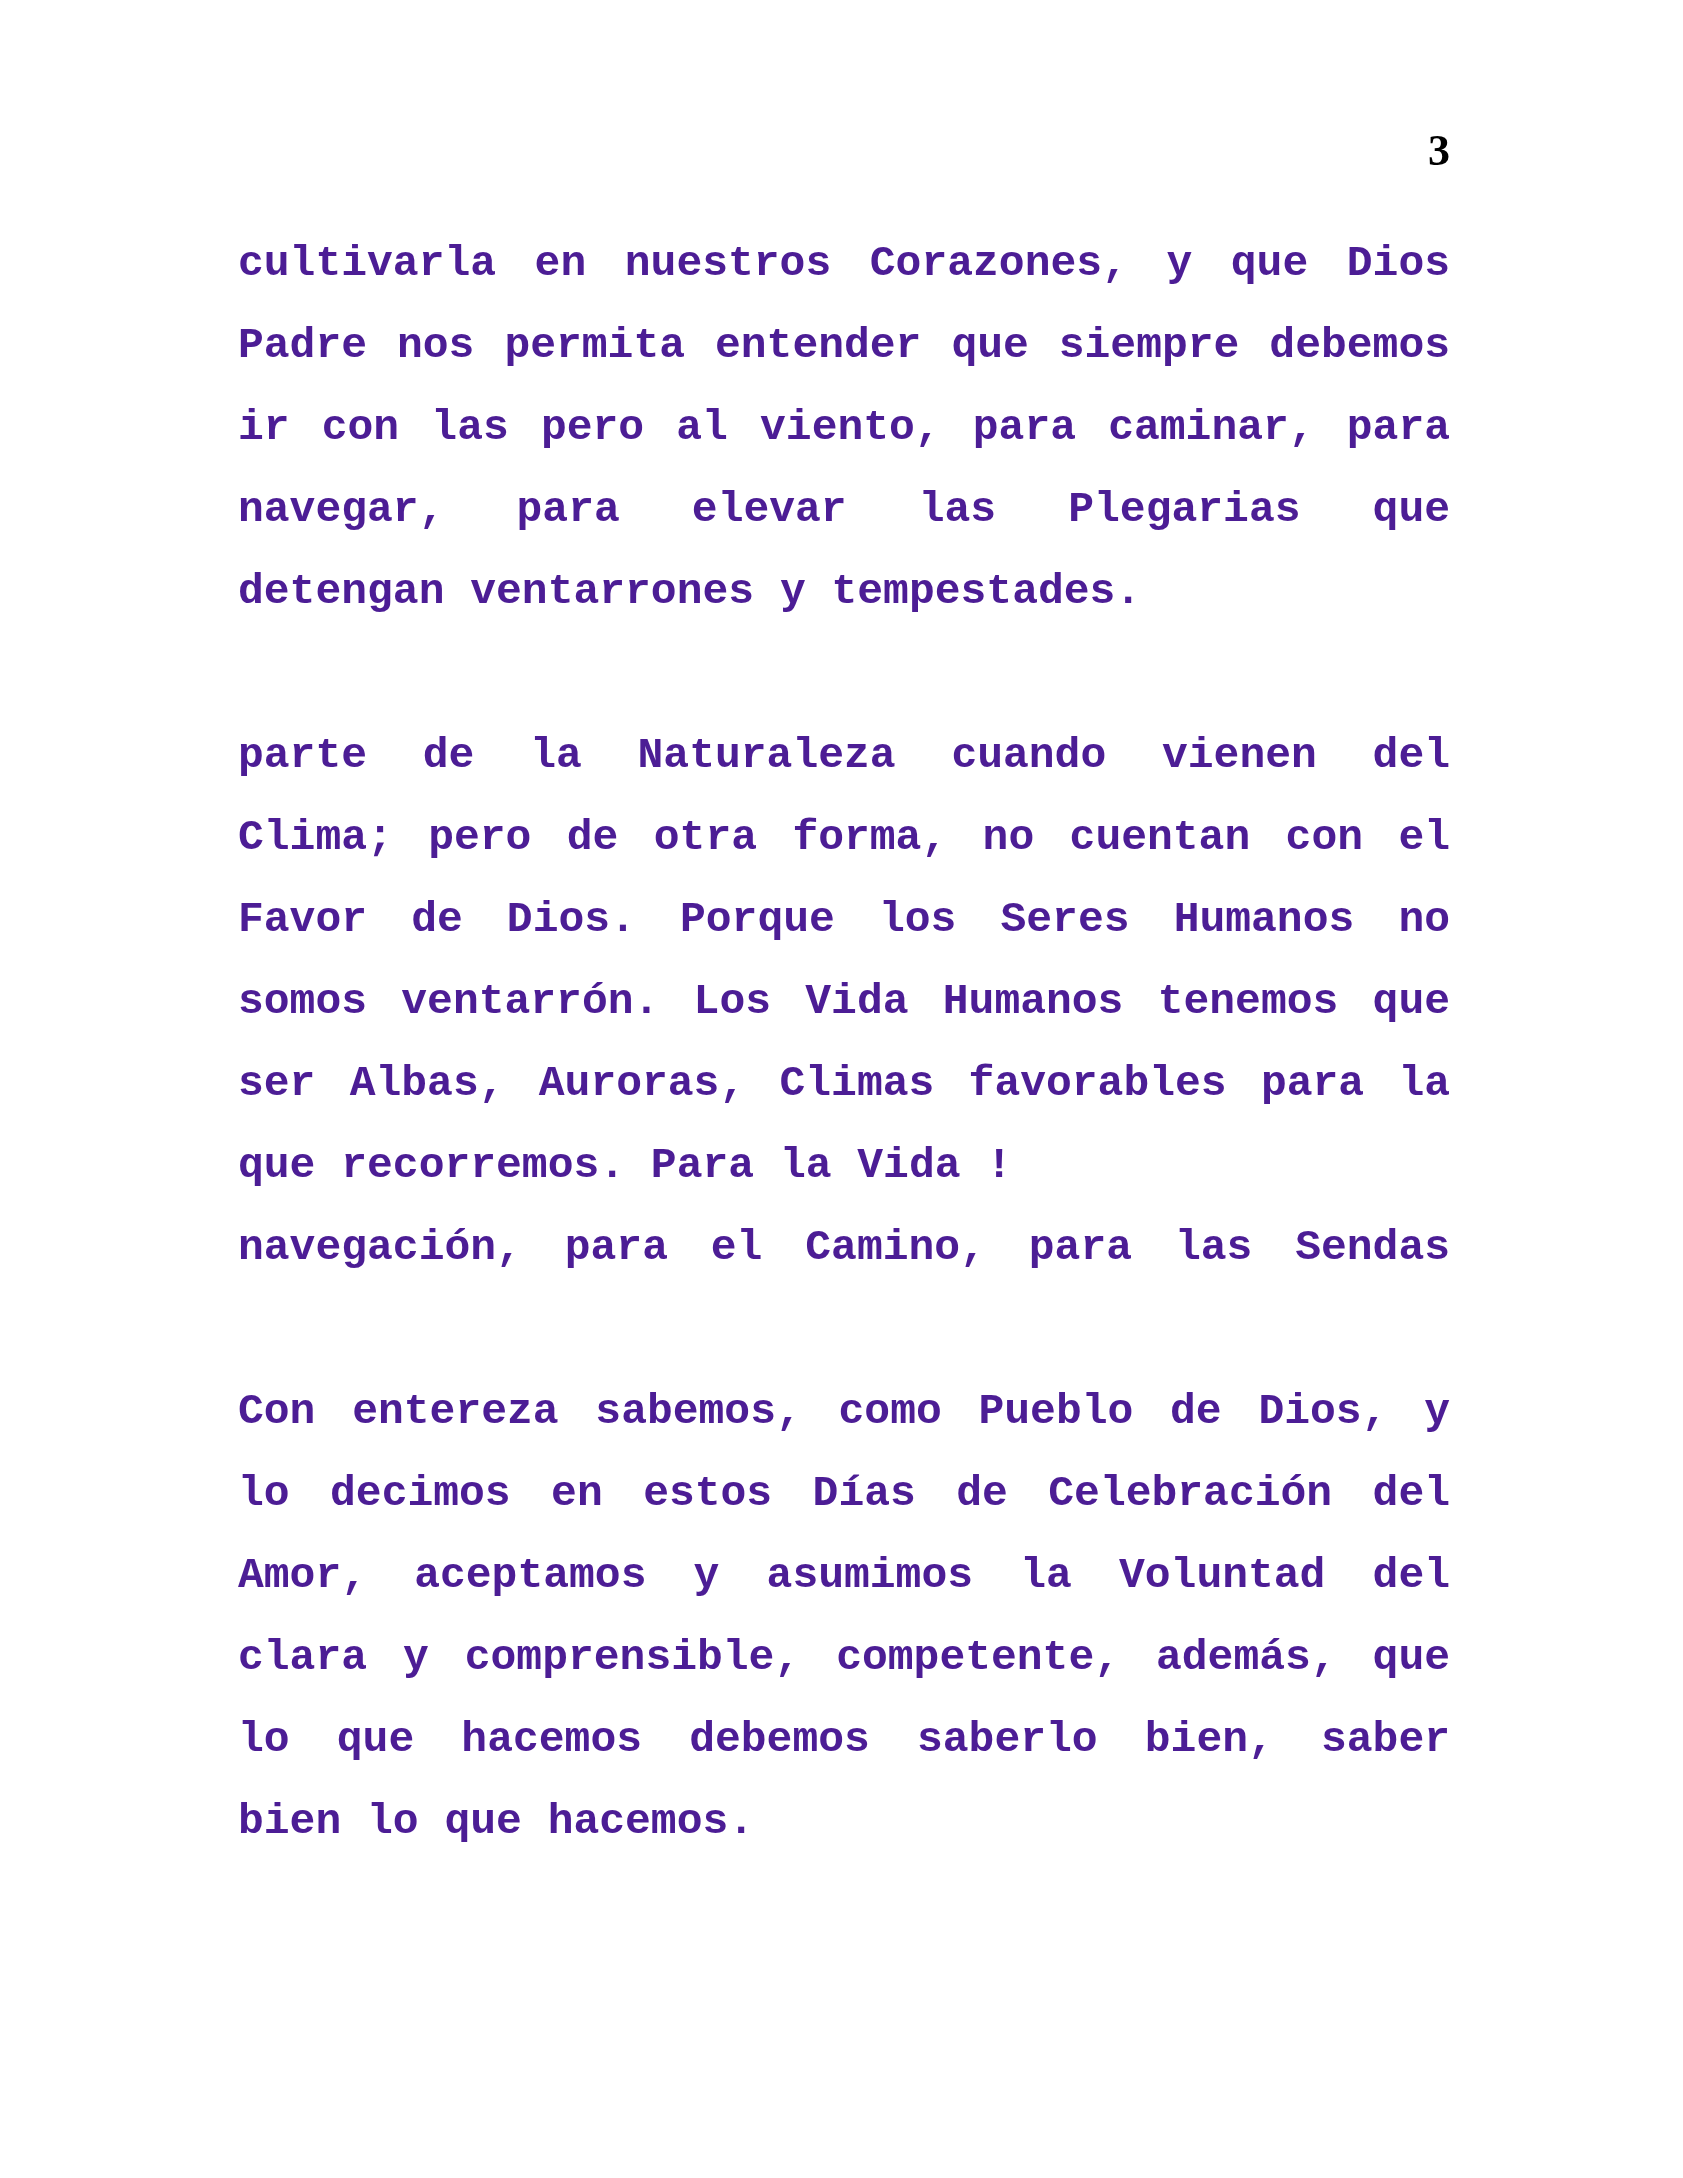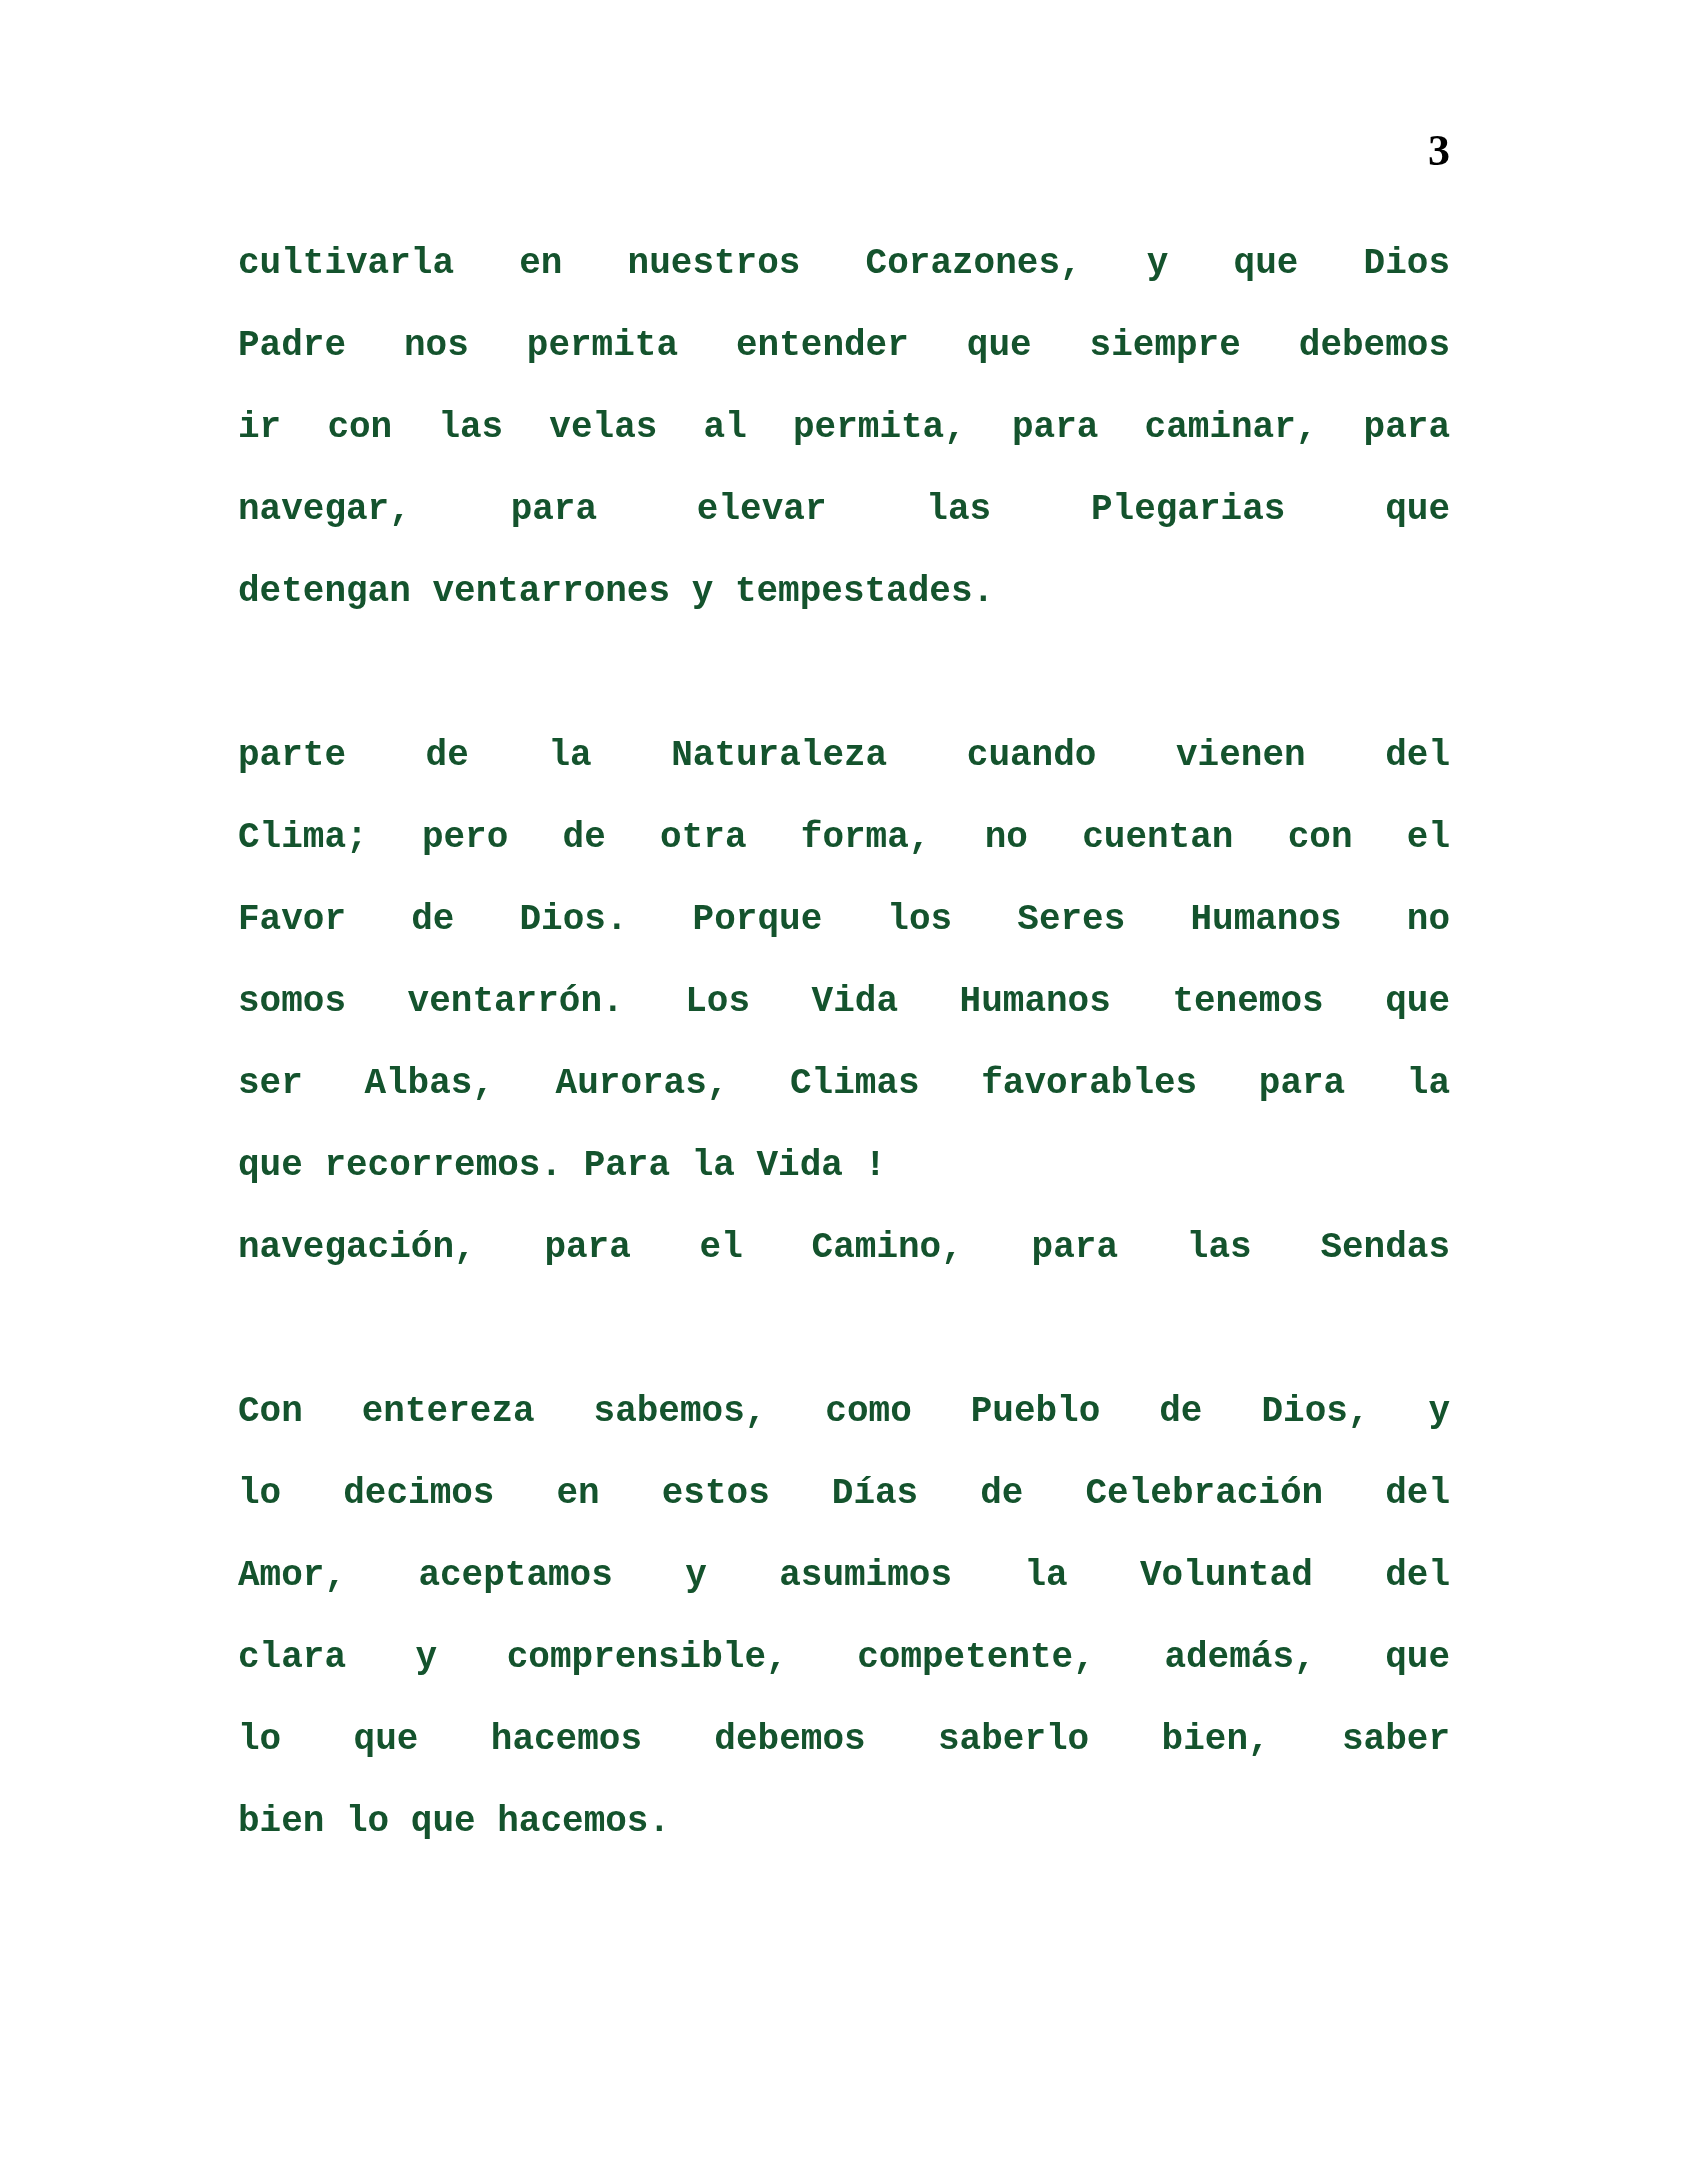--- a/index.html
+++ b/index.html
@@ -26,23 +26,23 @@
     line-height: 1;
     color: #000000;
   }
   .doc-body {
     position: absolute;
     top: 223px;
     left: 238px;
     width: 1212px;
     font-family: "Liberation Mono", "DejaVu Sans Mono", monospace;
     font-weight: 700;
-    font-size: 36px;
+    font-size: 43px;
     line-height: 82px;
-    color: #14532d;
+    color: #4c1d95;
   }
   .paragraph {
     margin: 0 0 82px 0;
   }
   .paragraph:last-child {
     margin-bottom: 0;
   }
   .line {
     text-align: justify;
     text-align-last: justify;
@@ -58,21 +58,21 @@
 
 <div class="page">
 
   <div class="page-number">3</div>
 
   <div class="doc-body">
 
     <div class="paragraph">
       <div class="line">cultivarla en nuestros Corazones, y que Dios</div>
       <div class="line">Padre nos permita entender que siempre debemos</div>
-      <div class="line">ir con las velas al permita, para caminar, para</div>
+      <div class="line">ir con las pero al viento, para caminar, para</div>
       <div class="line">navegar, para elevar las Plegarias que</div>
       <div class="line para-end">detengan ventarrones y tempestades.</div>
     </div>
 
     <div class="paragraph">
       <div class="line">parte de la Naturaleza cuando vienen del</div>
       <div class="line">Clima; pero de otra forma, no cuentan con el</div>
       <div class="line">Favor de Dios. Porque los Seres Humanos no</div>
       <div class="line">somos ventarrón. Los Vida Humanos tenemos que</div>
       <div class="line">ser Albas, Auroras, Climas favorables para la</div>

